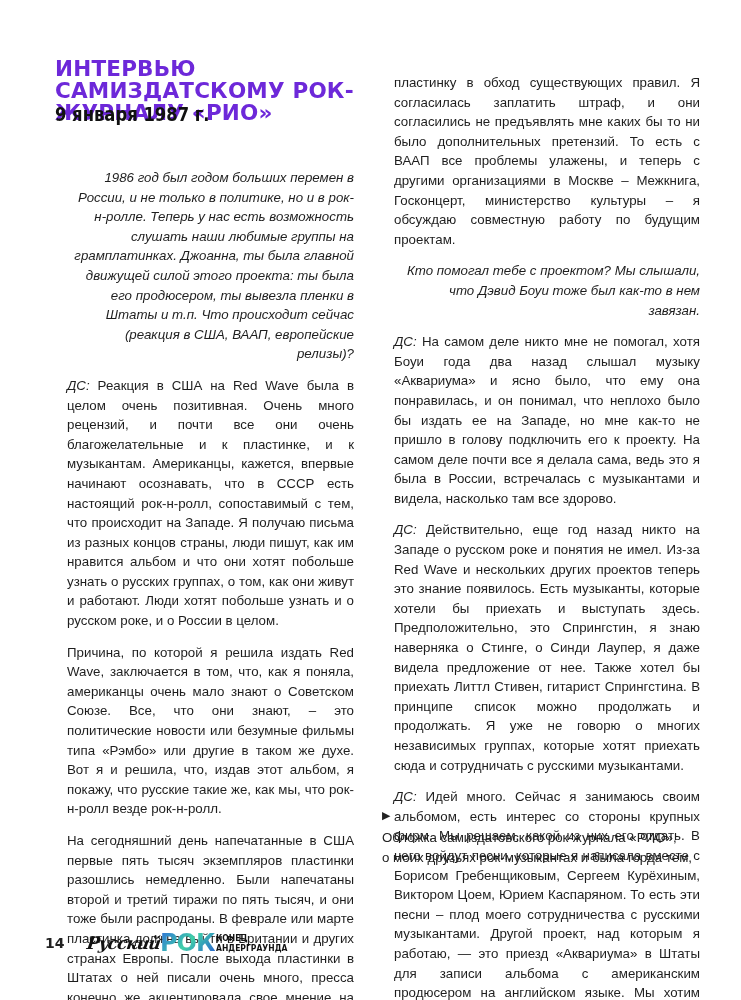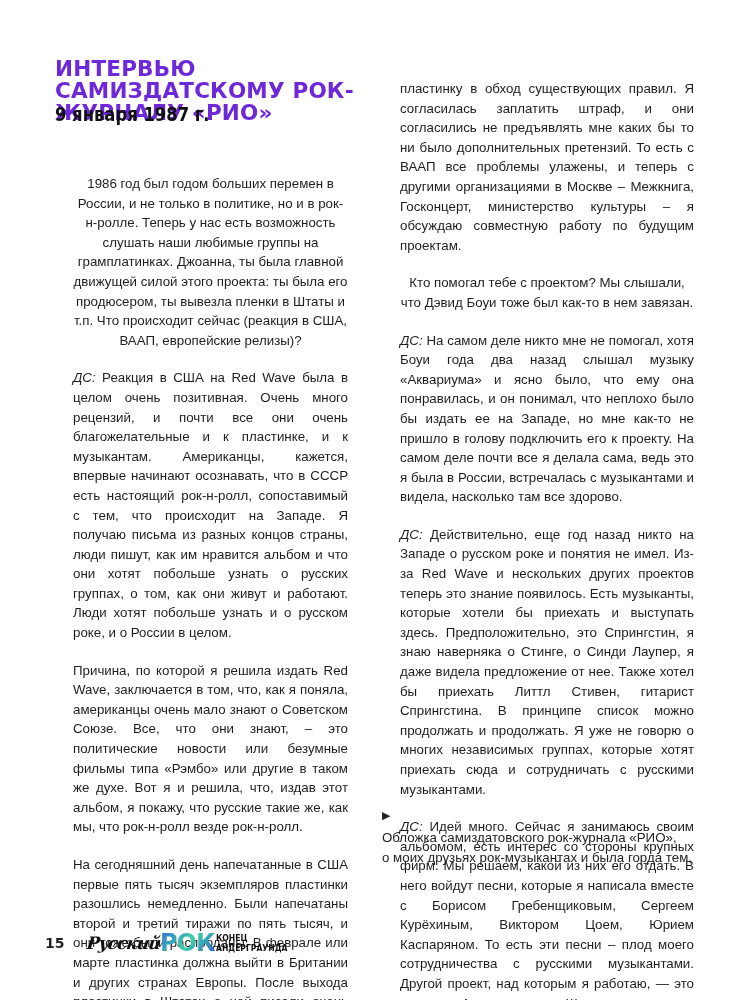--- a/index.html
+++ b/index.html
@@ -7,22 +7,22 @@
          font-family:"Liberation Sans", "DejaVu Sans", sans-serif; color:#1e1e1e; }
   .title { position:absolute; left:55px; top:58px; width:330px;
            font-family:"DejaVu Sans", sans-serif; font-weight:bold;
            font-size:21.5px; line-height:22px; color:#6d28d9; letter-spacing:0.2px; }
   .date { position:absolute; left:55px; top:103px;
           font-family:"DejaVu Sans", sans-serif; font-weight:bold;
           font-size:20px; line-height:22px; color:#111; transform:scaleX(0.82); transform-origin:left; }
   .col { position:absolute; font-size:13.3px; line-height:19.6px; text-align:justify; }
   .col-left { left:55px; top:156px; width:311px; }
   .col-right { left:382px; top:61px; width:330px; }
-  .col p { margin:18px; }
-  .q { text-align:center; }
+  .col p { margin:12px; }
+  .q { font-style:italic; text-align:right; }
   .ds { font-style:italic; }
   .caption { position:absolute; left:382px; top:808px; width:330px; font-size:13.3px; line-height:19.6px; color:#222; }
   .caption .arrow { font-size:11px; line-height:14px; display:block; margin-bottom:6px; }
   .footer { position:absolute; left:45px; top:930px; height:26px; display:flex; align-items:center; }
   .page-num { font-family:"DejaVu Sans", sans-serif; font-weight:bold; font-size:14px; color:#222; width:42px; }
   .logo { display:flex; align-items:center; }
   .logo-script { font-family:"DejaVu Serif", serif; font-style:italic; font-weight:bold; font-size:17px; color:#111; letter-spacing:-1px; transform:skewX(-8deg); }
   .logo-rok { font-family:"DejaVu Sans", sans-serif; font-weight:bold; font-size:24px; line-height:24px;
               background:linear-gradient(135deg,#2f6fd8 0%,#3fd0a8 50%,#2a5fd0 100%);
               -webkit-background-clip:text; background-clip:text; color:transparent; letter-spacing:-1px; }
@@ -50,21 +50,21 @@
   <p><span class="ds">ДС:</span><span> Идей много. Сейчас я занимаюсь своим альбомом, есть интерес со стороны крупных фирм. Мы решаем, какой из них его отдать. В него войдут песни, которые я написала вместе с Борисом Гребенщиковым, Сергеем Курёхиным, Виктором Цоем, Юрием Каспаряном. То есть эти песни – плод моего сотрудничества с русскими музыкантами. Другой проект, над которым я работаю, — это приезд «Аквариума» в Штаты для записи альбома с американским продюсером на английском языке. Мы хотим сделать настоящий рок-н-ролльный альбом, который попадет в чарты.</span></p>
 </div>
 
 <div class="caption">
   <span class="arrow">▶</span>
   <div>Обложка самиздатовского рок-журнала «РИО»,</div>
   <div>о моих друзьях рок-музыкантах и была горда тем,</div>
 </div>
 
 <div class="footer">
-  <span class="page-num">15</span>
+  <span class="page-num">14</span>
   <div class="logo">
     <span class="logo-script">Русский</span>
     <span class="logo-rok">РОК</span>
     <span class="logo-sub">
       <span>КОНЕЦ</span>
       <span>АНДЕРГРАУНДА</span>
     </span>
   </div>
 </div>
 

